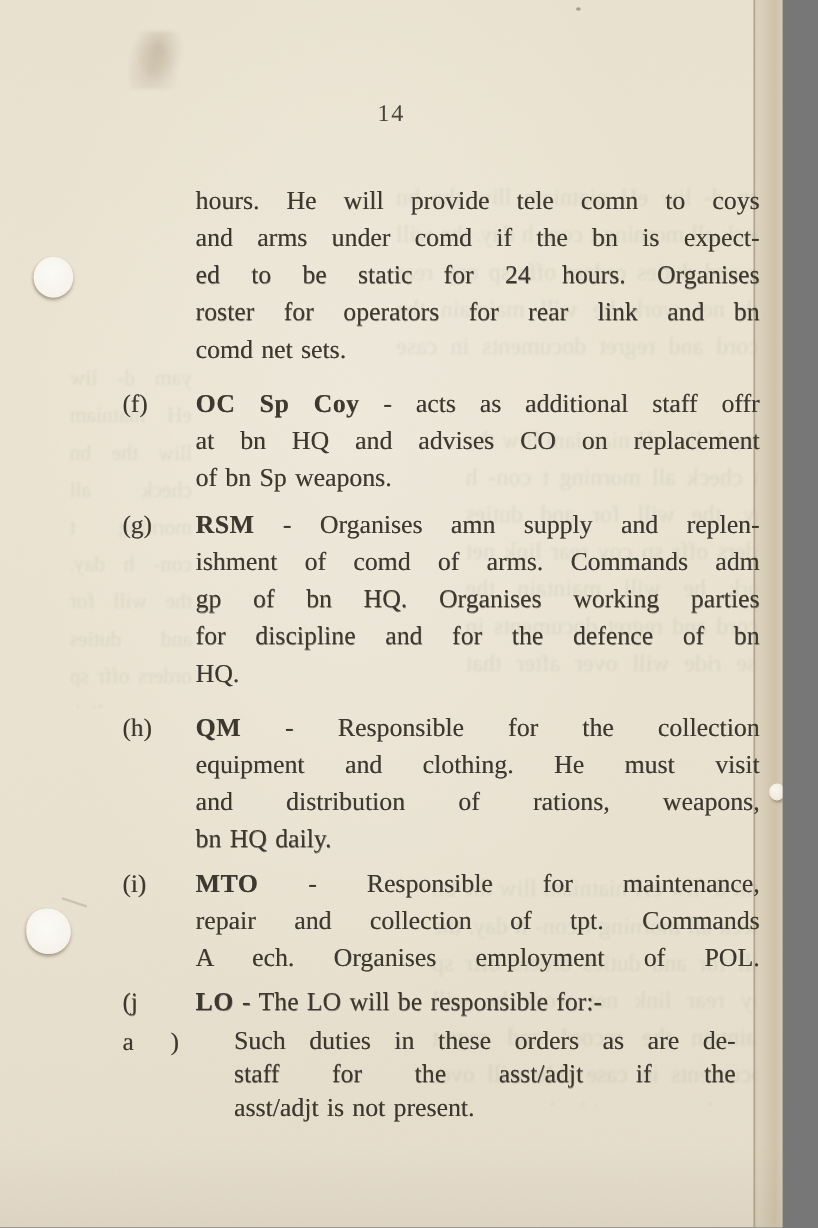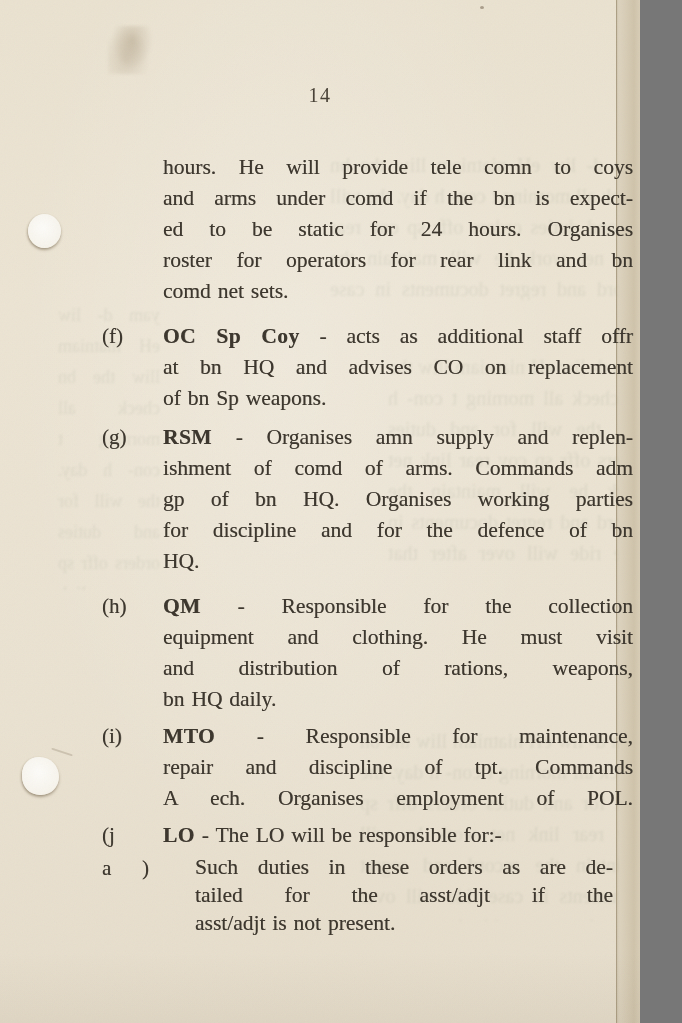--- a/index.html
+++ b/index.html
@@ -6,20 +6,21 @@
   body{background:#777;}
   #page{
     position:relative;
     width:640px;height:1023px;
     margin:0;
     background:
       radial-gradient(ellipse at 45% 35%, rgba(255,255,255,0.20) 0%, rgba(255,255,255,0) 55%),
       linear-gradient(180deg, #eae2d0 0%, #ece4d3 30%, #eae2d1 70%, #e6ddcb 100%);
     overflow:hidden;
     font-family:"Liberation Serif","DejaVu Serif",serif;
+    padding-left:12px;
   }
   
   .edge-band{
     position:absolute; top:0; right:0; bottom:0; width:24px;
     background:linear-gradient(90deg,
       rgba(185,172,146,0.85) 0px, rgba(185,172,146,0.35) 2px,
       #dcd2bd 4px, #d7ccb5 10px, #cfc3aa 18px, #d8cdb6 24px);
   }
   .edge-band:after{
     content:""; position:absolute; top:0; bottom:0; left:0; width:1px;
@@ -159,38 +160,38 @@
           <div class="line"><span class="lead">QM</span> - Responsible for the collection</div>
           <div class="line">equipment and clothing.  He must visit</div>
           <div class="line">and distribution of rations, weapons,</div>
           <div class="line nj">bn HQ daily.</div>
         </div>
       </div>
       <div class="para" style="margin-top: 6px;">
         <div class="marker">(i)</div>
         <div class="lines">
           <div class="line"><span class="lead">MTO</span> - Responsible for maintenance,</div>
-          <div class="line">repair and discipline of tpt.  Commands</div>
+          <div class="line">repair and collection of tpt.  Commands</div>
           <div class="line">A ech.  Organises employment of POL.</div>
         </div>
       </div>
       <div class="para" style="margin-top: 6px;">
         <div class="marker">(j</div>
         <div class="lines">
           <div class="line nj"><span class="lead">LO</span> - The LO will be responsible for:-</div>
         </div>
       </div>
       <div class="para sub tight" style="margin-top: 2px;">
         <div class="marker split">
           <span>a</span>
           <span>)</span>
         </div>
         <div class="lines">
           <div class="line">Such duties in these orders as are de-</div>
-          <div class="line">tailed for the asst/adjt if the</div>
+          <div class="line">staff for the asst/adjt if the</div>
           <div class="line nj">asst/adjt is not present.</div>
         </div>
       </div>
     </div>
 
   <svg class="grain" width="682" height="1023">
     <filter id="n">
         <feTurbulence type="fractalNoise" baseFrequency="0.9" numOctaves="2"></feTurbulence>
       </filter>
     <rect width="682" height="1023" filter="url(#n)"></rect>

